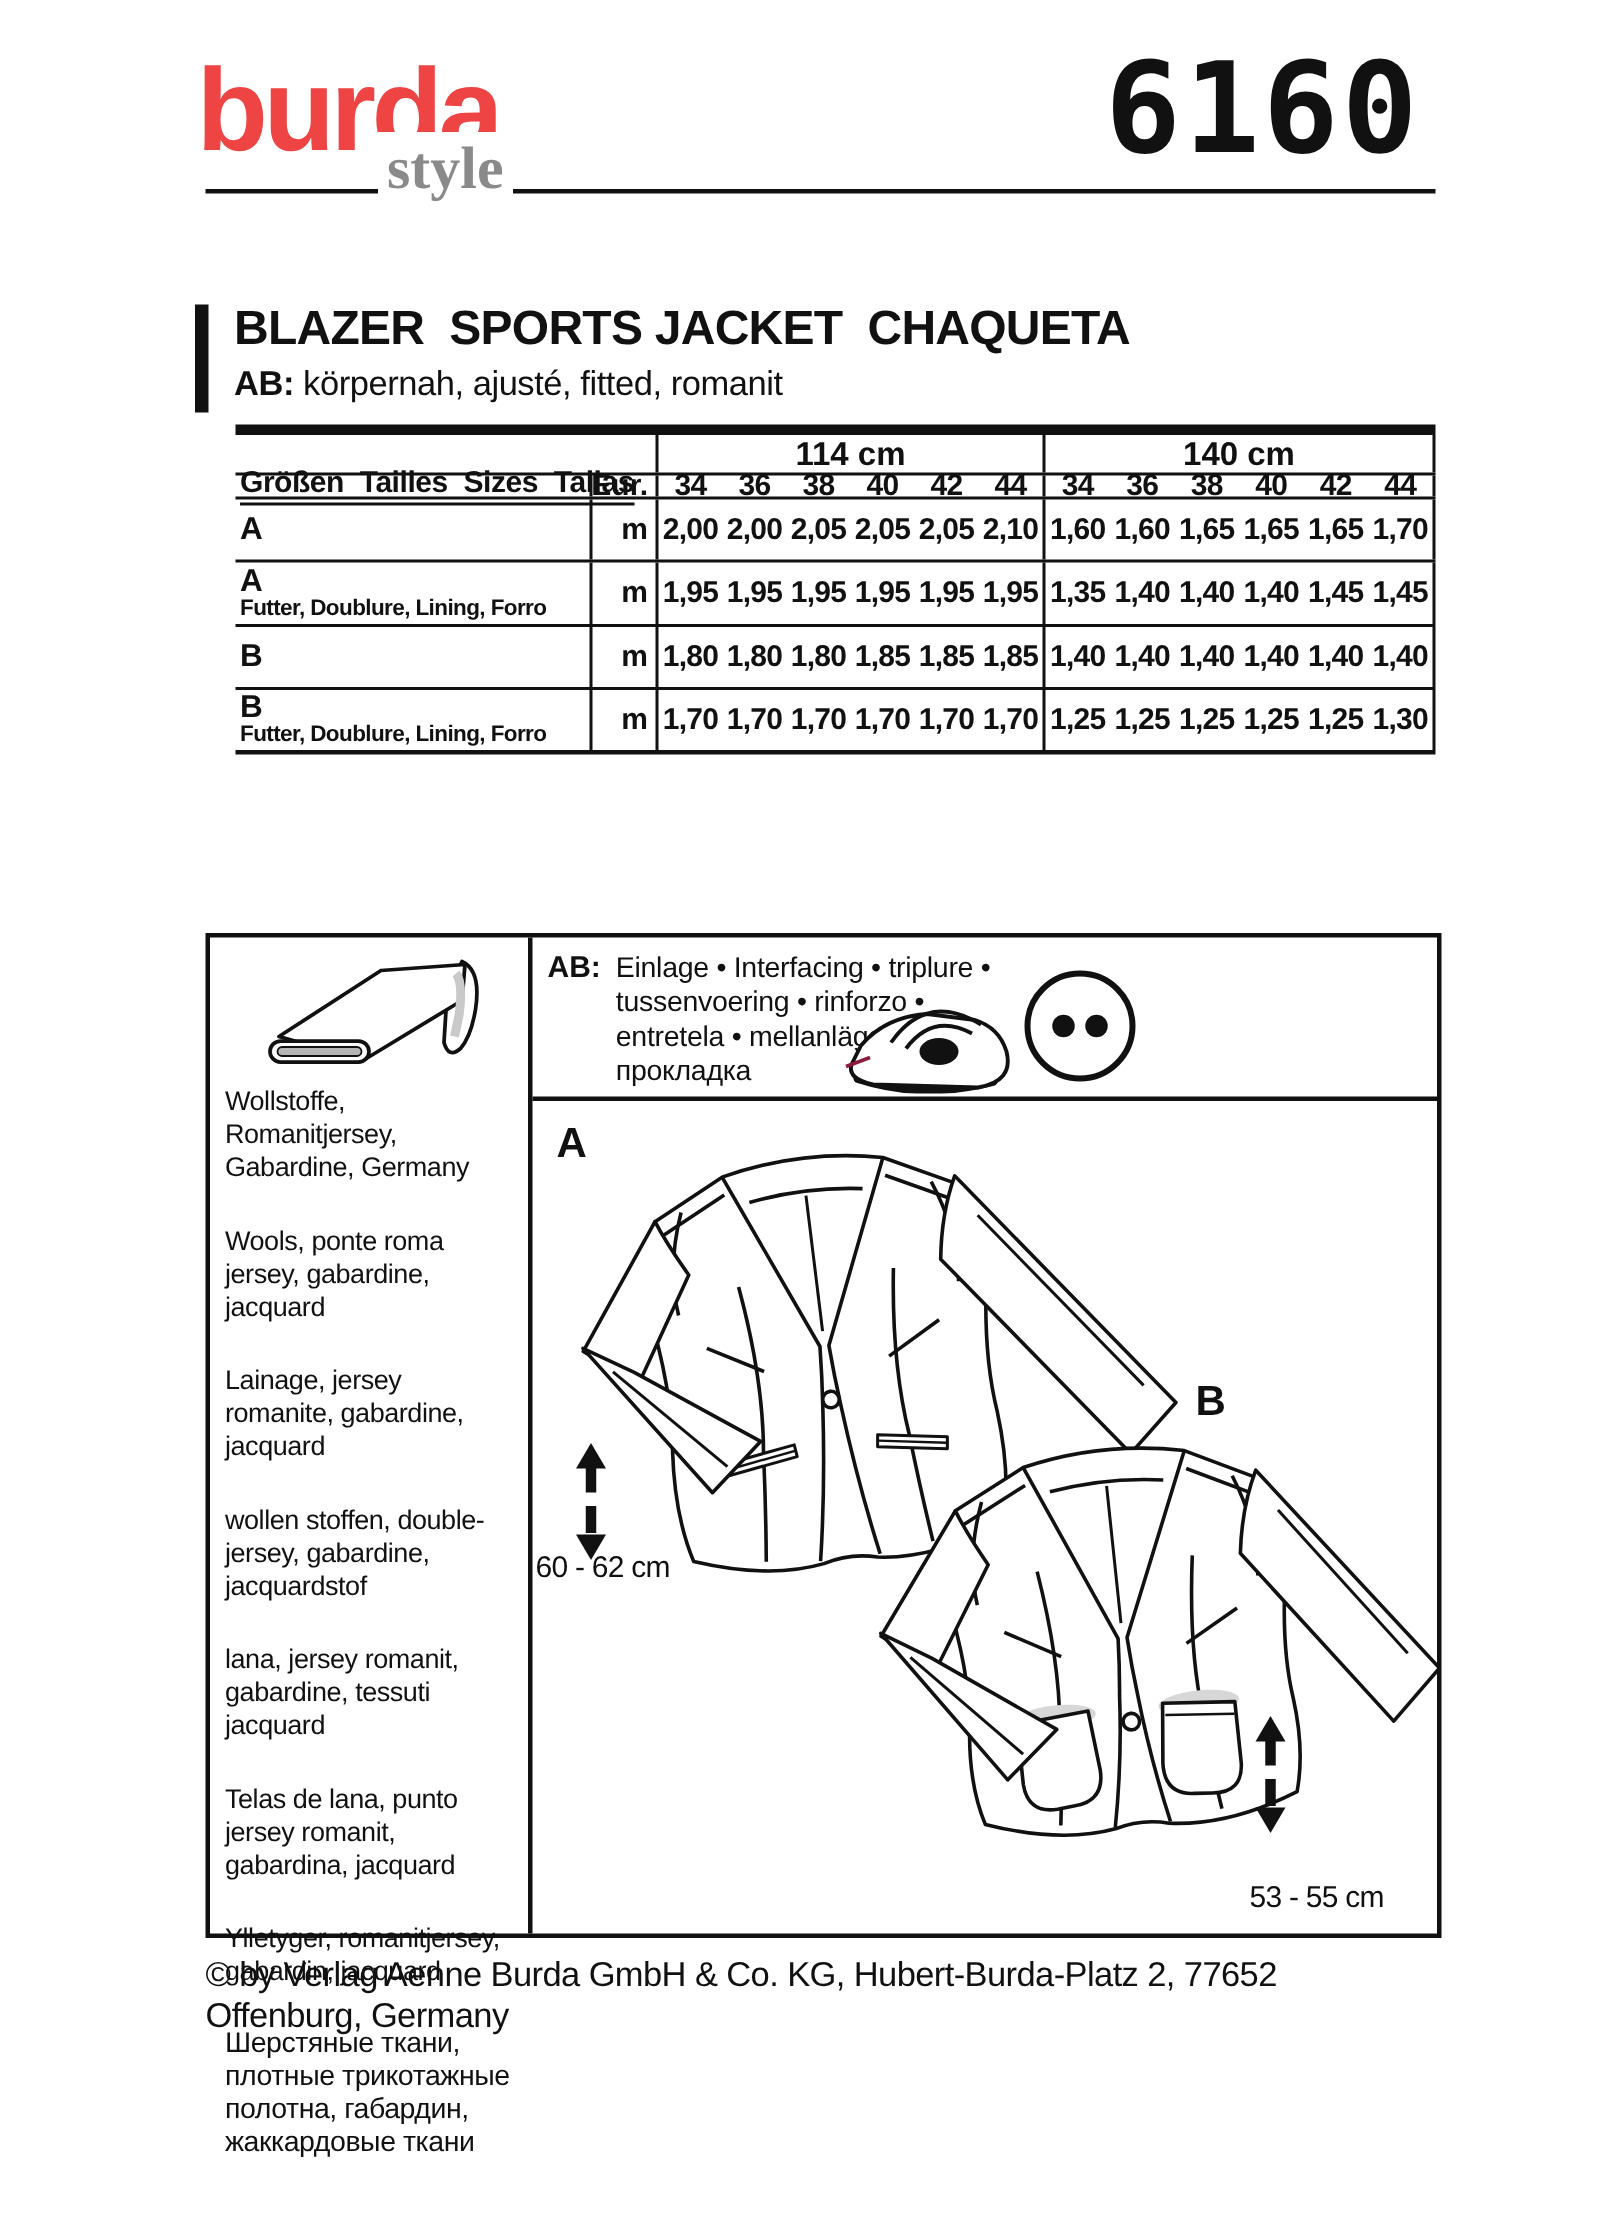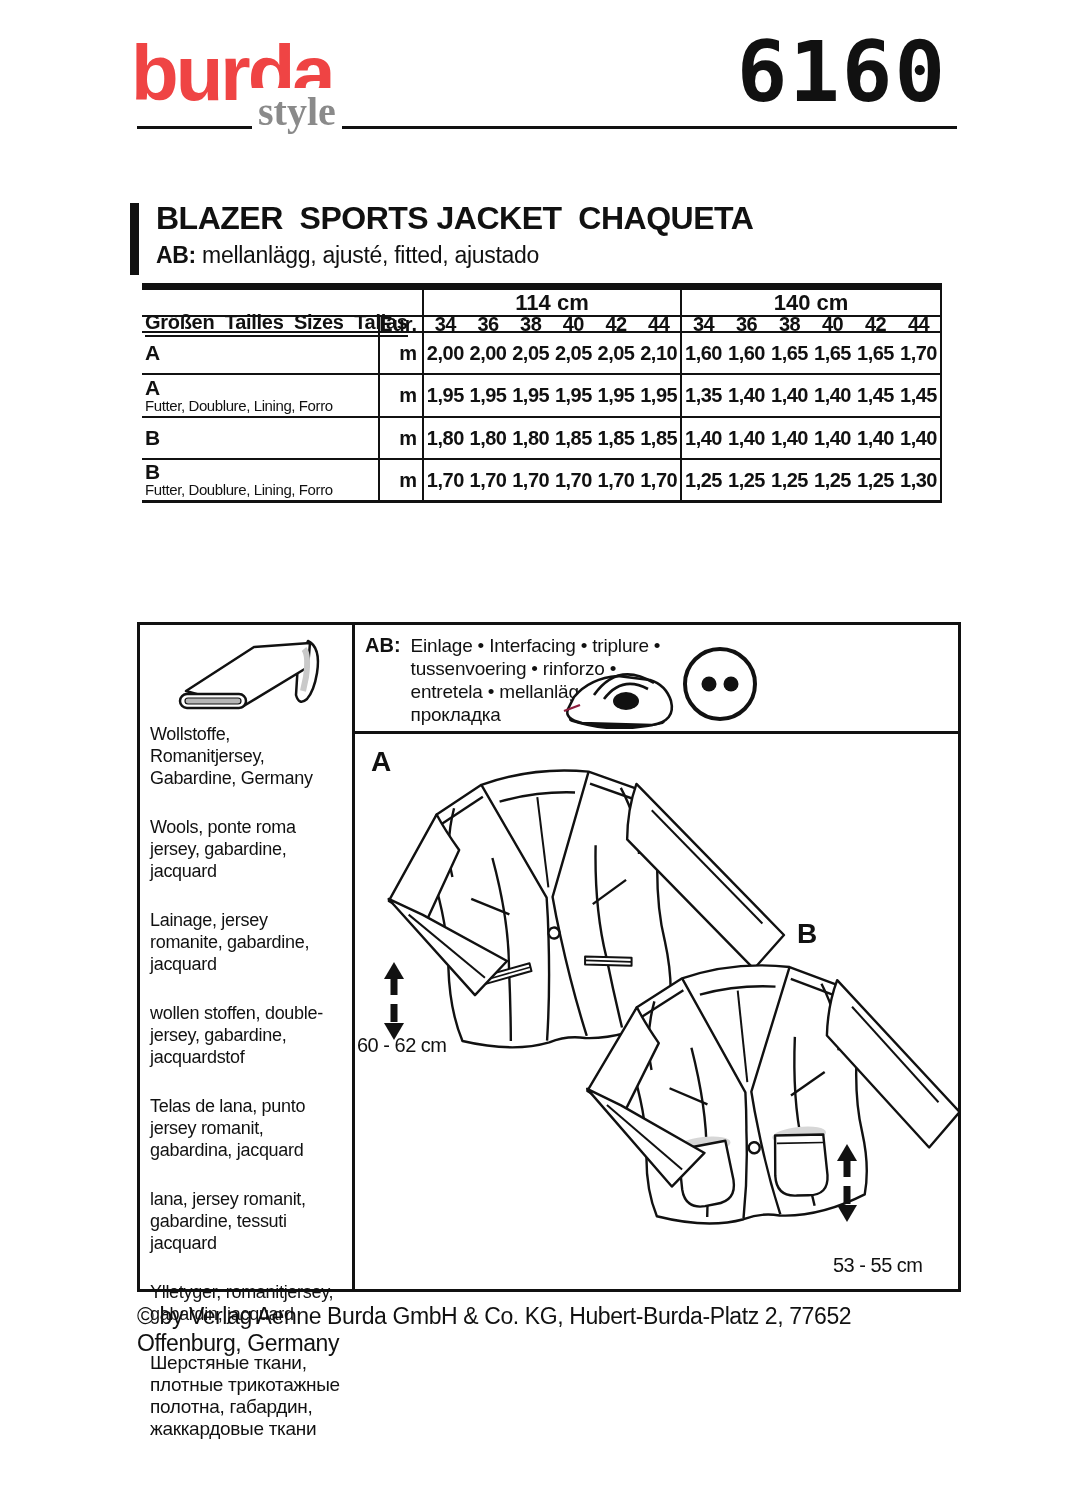--- a/index.html
+++ b/index.html
@@ -19,41 +19,41 @@
   .pattern-no { position:absolute; right:133px; top:30px; z-index:2;
            font-family:"DejaVu Sans Mono", monospace; font-weight:bold;
            font-size:84px; letter-spacing:2px; color:#111; line-height:1; }
   
   .title-bar { position:absolute; left:130px; top:203px; width:9px; height:72px; background:#111; }
   .title-main { position:absolute; left:156px; top:200px; font-weight:bold;
            font-size:32px; letter-spacing:-0.5px; white-space:pre; }
   .title-sub { position:absolute; left:156px; top:242px; font-size:23px; letter-spacing:-0.3px; }
   .title-sub b { font-weight:bold; }
   
-  .ftable { position:absolute; left:142px; top:283px; width:800px; font-weight:bold; }
+  .ftable { position:absolute; left:157px; top:283px; width:800px; font-weight:bold; }
   .t-topbar { height:7px; background:#111; }
   .tr { display:flex; border-bottom:2px solid #111; }
   .tr.last { border-bottom:3px solid #111; }
   .c { display:flex; align-items:center; }
   .c-lab { width:236px; padding-left:3px; flex-direction:column; align-items:flex-start; justify-content:center; }
   .c-eur { width:44px; justify-content:flex-end; padding-right:5px; }
   .c-g1 { width:258px; }
   .c-g2 { width:262px; }
   .bl { border-left:2px solid #111; }
   .br { border-right:2px solid #111; }
   .h1 { height:27px; }
   .h1 .c { justify-content:center; font-size:22px; }
   .h2 { height:16px; font-size:20px; }
   .gro { border-bottom:2px solid #111; white-space:pre; letter-spacing:-0.3px; padding-bottom:1px; }
   .cells { display:flex; width:100%; }
   .cells span { flex:1; text-align:center; font-size:20px; letter-spacing:-0.5px; }
   .dr { height:42px; }
   .dr2 { height:43px; }
   .row-label { font-size:21px; line-height:20px; }
-  .row-sub { font-size:15px; font-weight:normal; letter-spacing:-0.4px; line-height:16px;text-align:right; }
+  .row-sub { font-size:15px; font-weight:bold; letter-spacing:-0.4px; line-height:16px;text-align:right; }
   .unit { font-size:20px; }
   
   .infobox { position:absolute; left:137px; top:622px; width:824px; height:670px;
              border:3px solid #111; display:flex; }
   .mat-col { width:215px; border-right:3px solid #111; padding:6px 9px 0 10px; }
   .mat-icon { display:block; margin:2px auto 8px auto; }
   .mat-item { font-size:18px; line-height:22px; letter-spacing:-0.3px; margin-bottom:27px; }
   .mat-item.ru { font-size:19px; }
   .right-col { position:relative; flex:1; }
   .interf { position:relative; height:109px; border-bottom:3px solid #111;
@@ -86,21 +86,21 @@
 
 <div class="page">
 
   <div class="brand">burda</div>
   <div class="brand-sub">style</div>
   <div class="top-rule"></div>
   <div class="pattern-no">6160</div>
 
   <div class="title-bar"></div>
   <div class="title-main">BLAZER  SPORTS JACKET  CHAQUETA</div>
-  <div class="title-sub"><b>AB:</b><span> mellanlägg, ajusté, fitted, ajustado</span></div>
+  <div class="title-sub"><b>AB:</b><span> körpernah, ajusté, fitted, romanit</span></div>
 
   <div class="ftable">
     <div class="t-topbar"></div>
     <div class="tr h1">
       <div class="c c-lab"></div>
       <div class="c c-eur"></div>
       <div class="c c-g1 bl">114 cm</div>
       <div class="c c-g2 bl br">140 cm</div>
     </div>
     <div class="tr h2">
@@ -250,22 +250,22 @@
           <path d="M28,58 L96,14 L152,10 L150,34 L84,74 Z"></path>
           <rect x="22" y="61" width="66" height="14" rx="7"></rect>
         </g>
         <path d="M146,16 Q151,22 148,44 L145,58" stroke="#c9c9c9" stroke-width="6" fill="none"></path>
         <rect x="27" y="65" width="56" height="6" rx="3" fill="#b5b5b5" stroke="#111" stroke-width="1.2"></rect>
       </svg>
       <div class="mat-item">Wollstoffe, Romanitjersey, Gabardine, Germany</div>
       <div class="mat-item">Wools, ponte roma jersey, gabardine, jacquard</div>
       <div class="mat-item">Lainage, jersey romanite, gabardine, jacquard</div>
       <div class="mat-item">wollen stoffen, double-jersey, gabardine, jacquardstof</div>
+      <div class="mat-item">lana, jersey romanit, gabardine, tessuti jacquard</div>
       <div class="mat-item">Telas de lana, punto jersey romanit, gabardina, jacquard</div>
-      <div class="mat-item">lana, jersey romanit, gabardine, tessuti jacquard</div>
       <div class="mat-item">Ylletyger, romanitjersey, gabardin, jacquard</div>
       <div class="mat-item ru">Шерстяные ткани, плотные трикотажные полотна, габардин, жаккардовые ткани</div>
     </div>
 
     <div class="right-col">
 
       <div class="interf">
         <span class="interf-prefix">AB:</span>
         <div class="interf-lines">
           <div>Einlage • Interfacing • triplure •</div>

